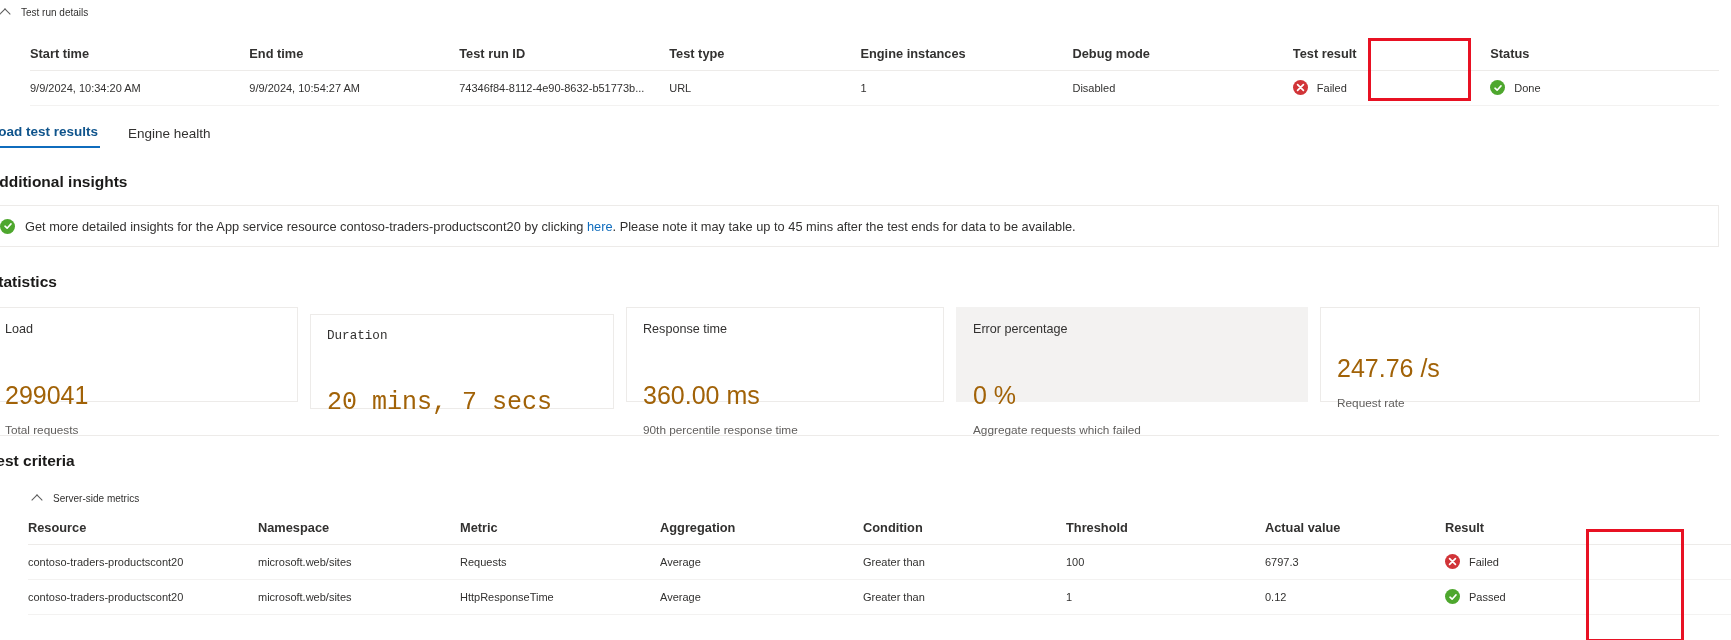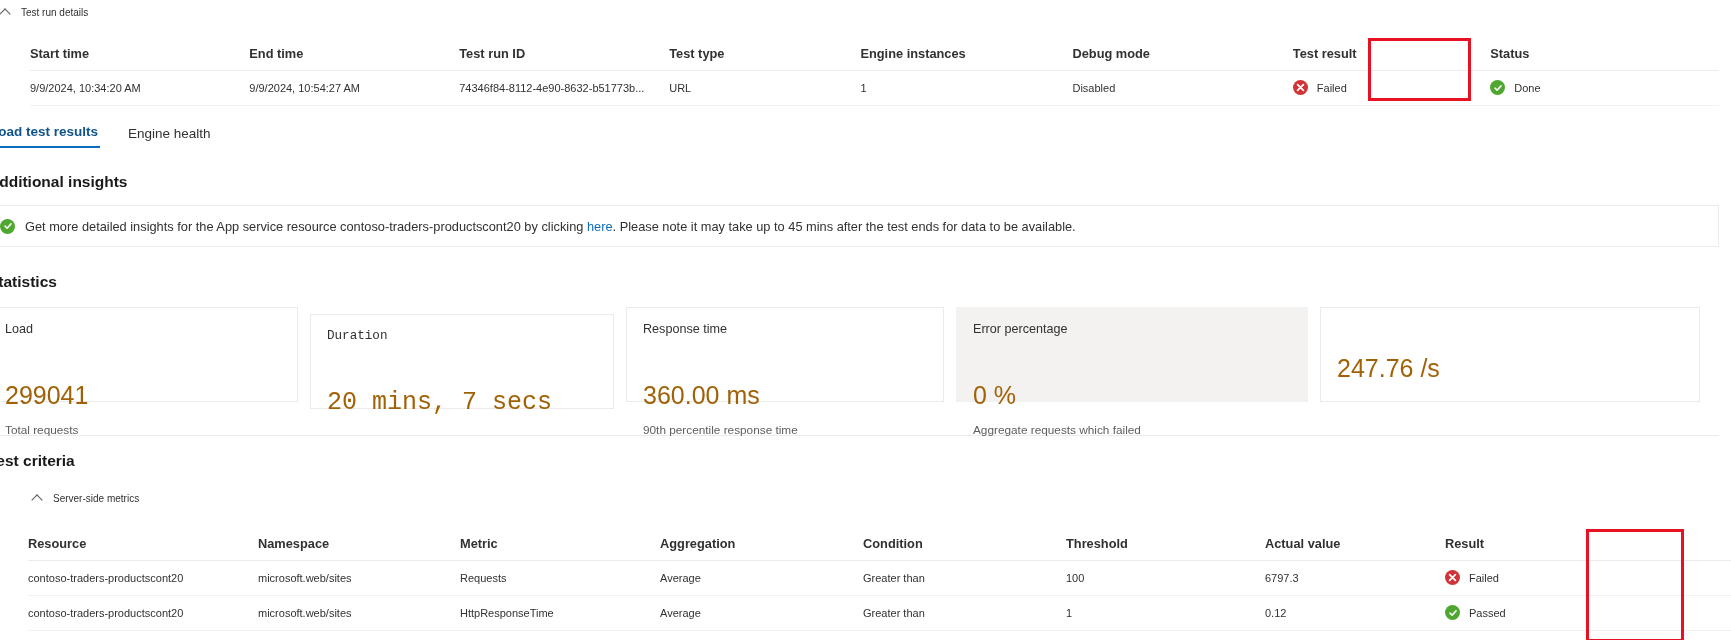--- a/index.html
+++ b/index.html
@@ -198,21 +198,21 @@
     color: #605e5c;
     margin-top: 13px;
   }
 
   .divider {
     border-top: 1px solid #edebe9;
     margin-top: 26px;
   }
 
   .criteria-tbl-wrap {
-    margin-top: 22px;
+    margin-top: 6px;
     padding-left: 28px;
   }
 </style>
 </head>
 <body>
 
 <div class="page">
 
   <div class="section-head" style="margin-top:2px;">
     <span class="chev"></span>
@@ -314,20 +314,21 @@
       <div class="card-value">360.00 ms</div>
       <div class="card-sub">90th percentile response time</div>
     </div>
     <div class="card hl" style="width:352px;border-color:#f3f2f1;justify-content:space-between;">
       <div class="card-title">Error percentage</div>
       <div class="card-value">0 %</div>
       <div class="card-sub">Aggregate requests which failed</div>
     </div>
     <div class="card" style="width:380px;">
       <div class="card-value">247.76 /s</div>
+      <div class="card-sub">Request rate</div>
     </div>
   </div>
 
   <div class="divider" style="margin-left:-12px;"></div>
 
   <div style="margin-top:16px;margin-left:-12px;">
     <div class="h2">Test criteria</div>
   </div>
 
   <div class="section-head" style="margin-top:18px;margin-left:32px;">

